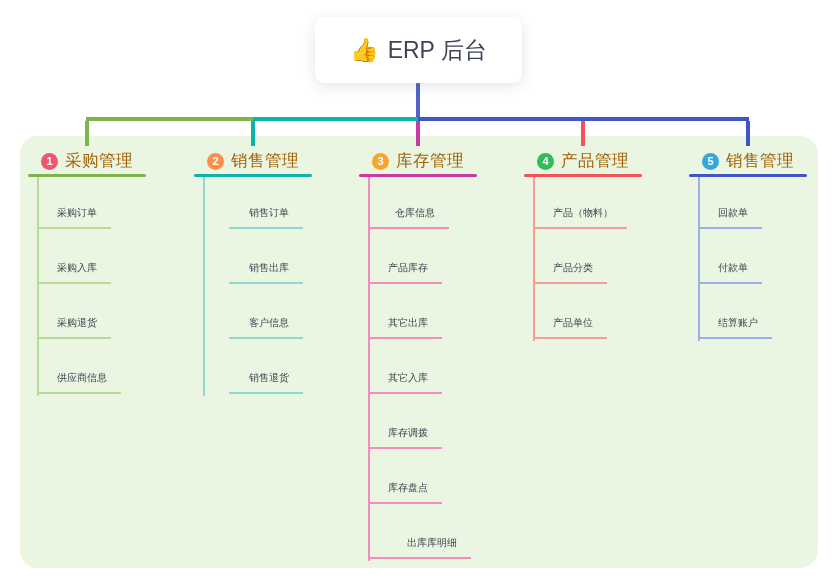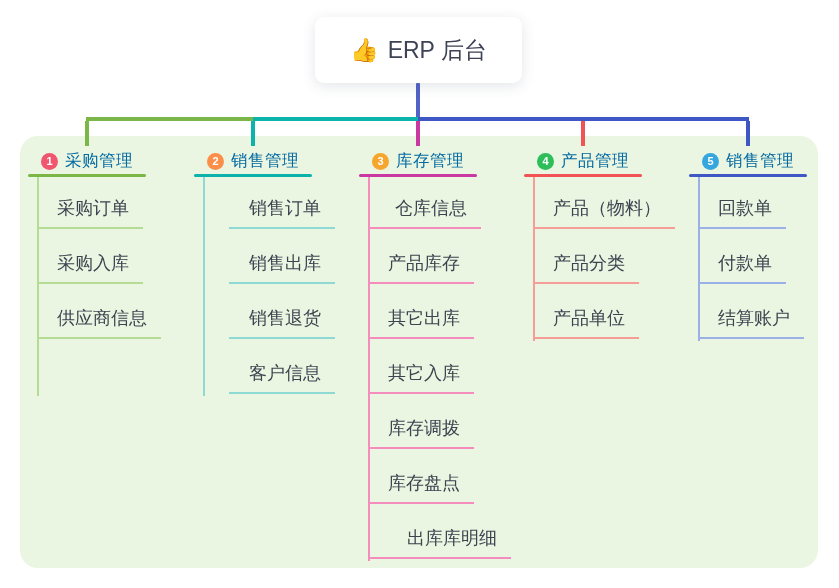--- a/index.html
+++ b/index.html
@@ -23,31 +23,31 @@
   .bus{position:absolute;height:4px;top:117px;z-index:1;}
   .drop{position:absolute;width:4px;top:121px;height:25px;z-index:2;}
   .branch-header{
     position:absolute;top:148px;height:26px;transform:translateX(-50%);
     display:flex;align-items:center;gap:7px;white-space:nowrap;z-index:2;
   }
   .badge{
     width:17px;height:17px;border-radius:50%;flex:0 0 auto;
     color:#ffffff;font-size:11px;font-weight:bold;line-height:17px;text-align:center;
   }
-  .branch-title{font-size:16.5px;letter-spacing:0.5px;color:#0369a1;text-align:center;}
+  .branch-title{font-size:16.5px;letter-spacing:0.5px;color:#a16207;text-align:center;}
   .branch-underline{position:absolute;top:174px;width:118px;height:3px;border-radius:2px;z-index:2;}
   .trunk{position:absolute;top:177px;width:2px;z-index:1;}
   .children{position:absolute;top:174px;z-index:2;}
   .child-row{
     height:55px;display:flex;align-items:flex-end;width:max-content;min-width:86px;
   }
   .child-label{
     display:block;width:max-content;
     padding:0 14px 7px 20px;border-bottom:2px solid;
-    font-size:18px;color:#3e4350;white-space:nowrap;
+    font-size:10px;color:#3e4350;white-space:nowrap;
   }
 </style>
 </head>
 <body>
 
 <div class="stage">
   <div class="panel" id="panel" style="background: rgb(234, 246, 226);"></div>
 
   <div class="root-card">
     <span>👍</span>
@@ -70,42 +70,45 @@
       <div class="branch-underline" style="left: 28px; background: rgb(122, 182, 72);"></div>
       <div class="trunk" style="left: 37px; height: 219px; background: rgb(181, 220, 148);"></div>
       <div class="children" style="left: 37px;">
         <div class="child-row">
           <span class="child-label" style="border-bottom-color: rgb(181, 220, 148);">采购订单</span>
         </div>
         <div class="child-row">
           <span class="child-label" style="border-bottom-color: rgb(181, 220, 148);">采购入库</span>
         </div>
         <div class="child-row">
+          <span class="child-label" style="border-bottom-color: rgb(181, 220, 148);">采购退货</span>
+        </div>
+        <div class="child-row">
           <span class="child-label" style="border-bottom-color: rgb(181, 220, 148); margin-top: 48px;">供应商信息</span>
         </div>
       </div>
       <div class="drop" style="left: 251px; background: rgb(12, 179, 171);"></div>
       <div class="branch-header" style="left: 253px;">
         <span class="badge" style="background: rgb(251, 143, 74);">2</span>
         <span class="branch-title">销售管理</span>
       </div>
       <div class="branch-underline" style="left: 194px; background: rgb(12, 179, 171);"></div>
       <div class="trunk" style="left: 203px; height: 219px; background: rgb(142, 217, 211);"></div>
       <div class="children" style="left: 188px; padding-left: 41px;">
         <div class="child-row">
           <span class="child-label" style="border-bottom-color: rgb(142, 217, 211);">销售订单</span>
         </div>
         <div class="child-row">
           <span class="child-label" style="border-bottom-color: rgb(142, 217, 211);">销售出库</span>
         </div>
         <div class="child-row">
-          <span class="child-label" style="border-bottom-color: rgb(142, 217, 211);">销售退货</span>
+          <span class="child-label" style="border-bottom-color: rgb(142, 217, 211);">客户信息</span>
         </div>
         <div class="child-row">
-          <span class="child-label" style="border-bottom-color: rgb(142, 217, 211);">客户信息</span>
+          <span class="child-label" style="border-bottom-color: rgb(142, 217, 211);">销售退货</span>
         </div>
       </div>
       <div class="drop" style="left: 416px; background: rgb(202, 57, 161);"></div>
       <div class="branch-header" style="left: 418px;">
         <span class="badge" style="background: rgb(246, 165, 45);">3</span>
         <span class="branch-title">库存管理</span>
       </div>
       <div class="branch-underline" style="left: 359px; background: rgb(202, 57, 161);"></div>
       <div class="trunk" style="left: 368px; height: 384px; background: rgb(244, 140, 190);"></div>
       <div class="children" style="left: 368px;">

